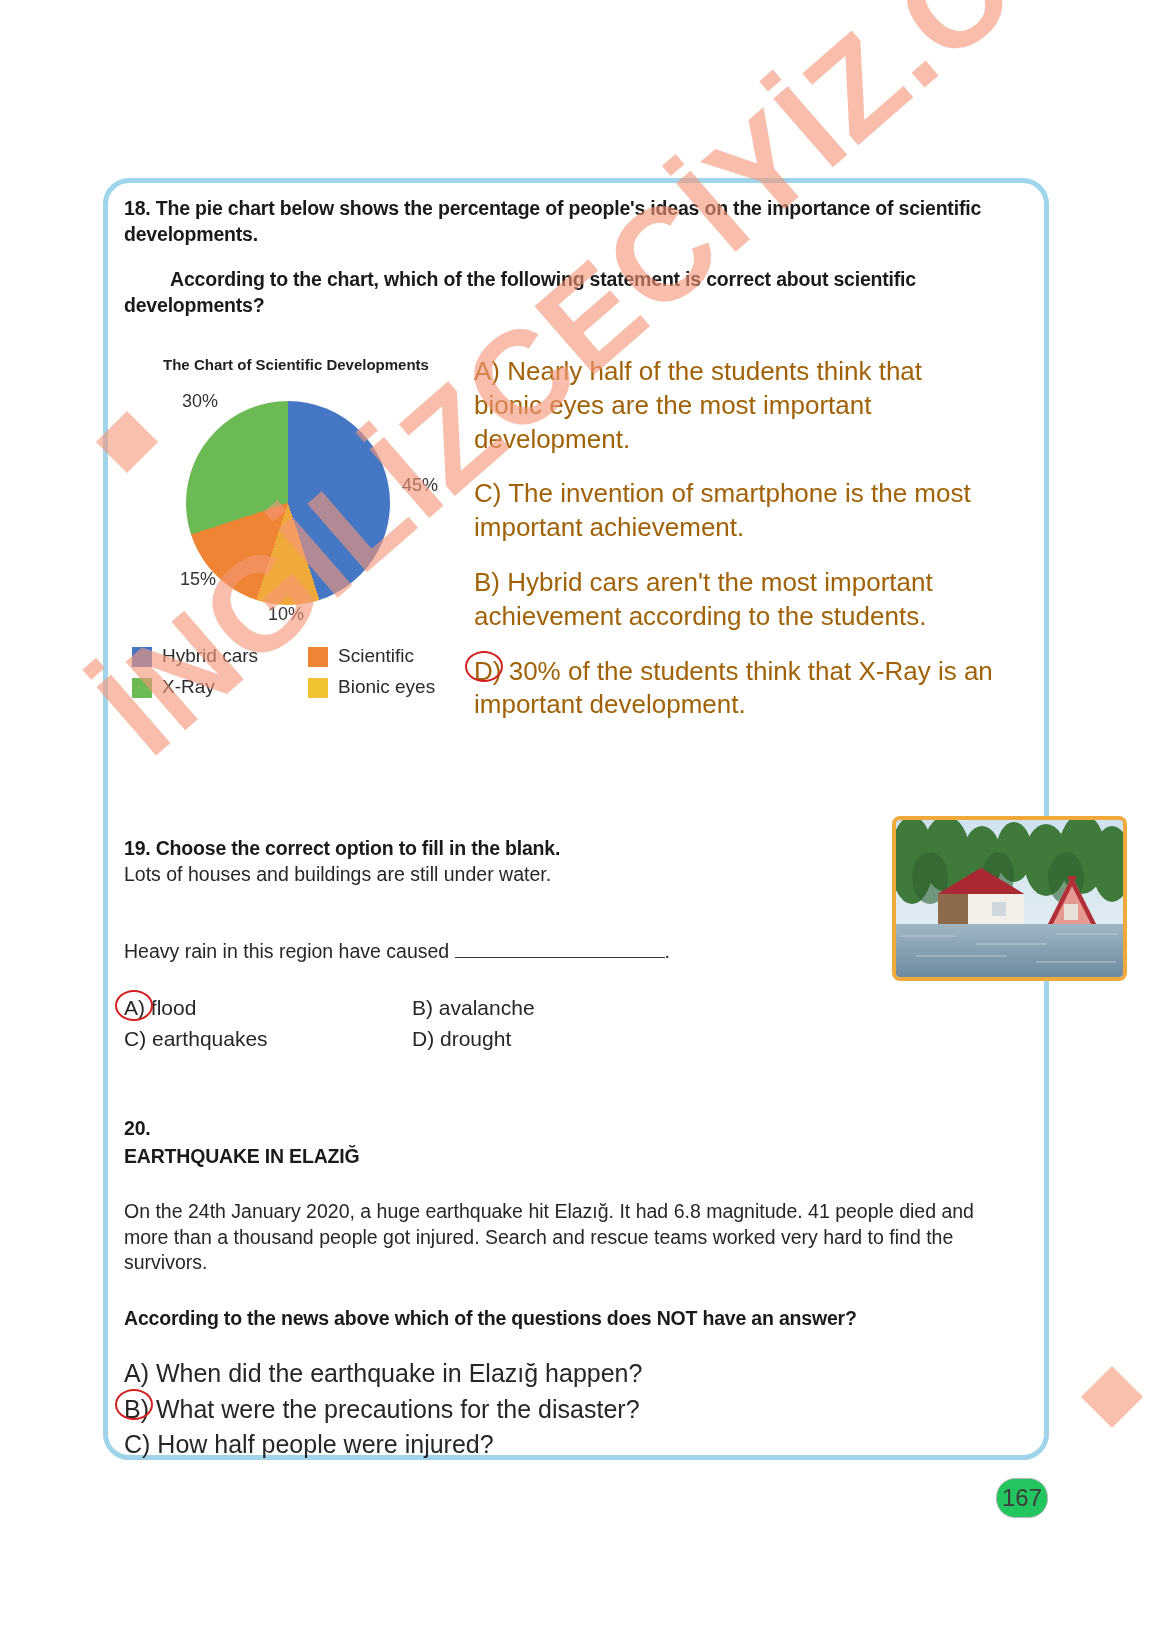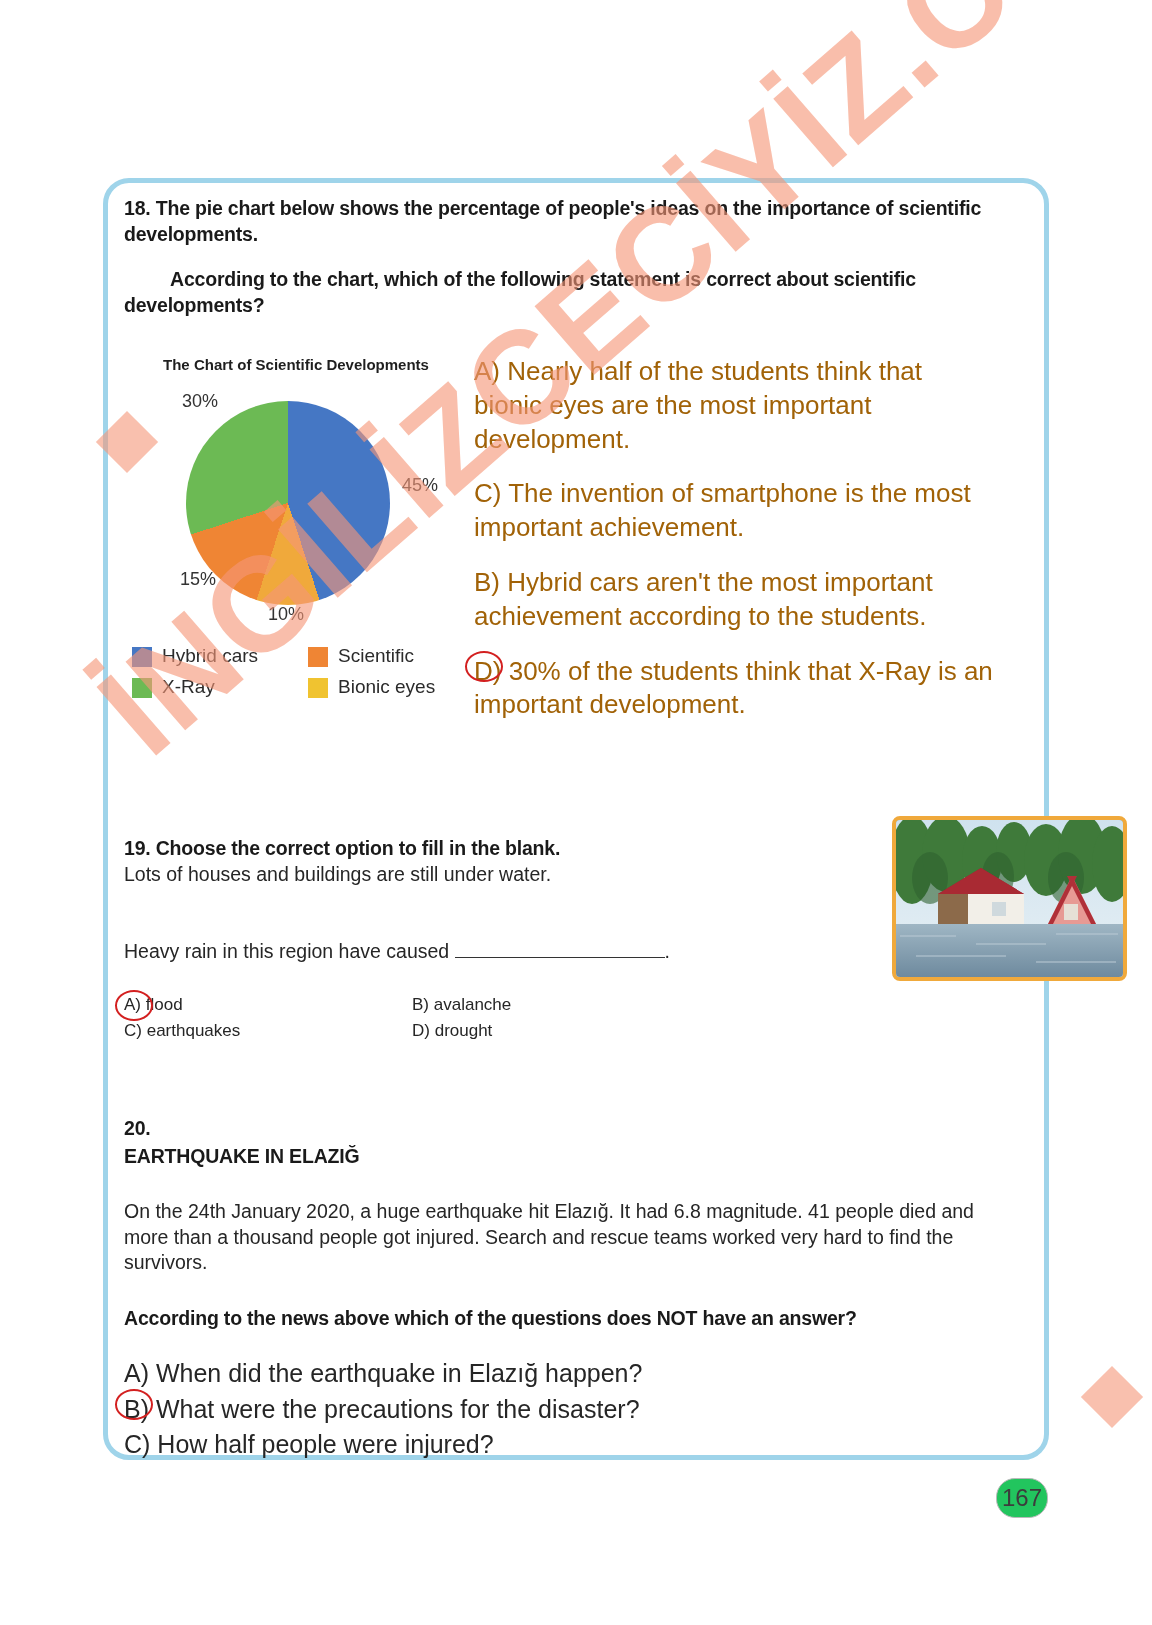--- a/index.html
+++ b/index.html
@@ -170,21 +170,21 @@
     border-bottom: 1.6px solid #333;
     height: 17px;
   }
   .q19-opts {
     margin-top: 30px;
     position: relative;
     width: 560px;
   }
   .q19-row {
     display: flex;
-    font-size: 17px;
+    font-size: 21px;
     color: #262626;
     line-height: 1.3;
     margin-bottom: 3px;
   }
   .q19-row span.a { width: 288px; display: inline-block; position: relative; }
 
   .flood-photo {
     position: absolute;
     left: 768px;
     top: 620px;

